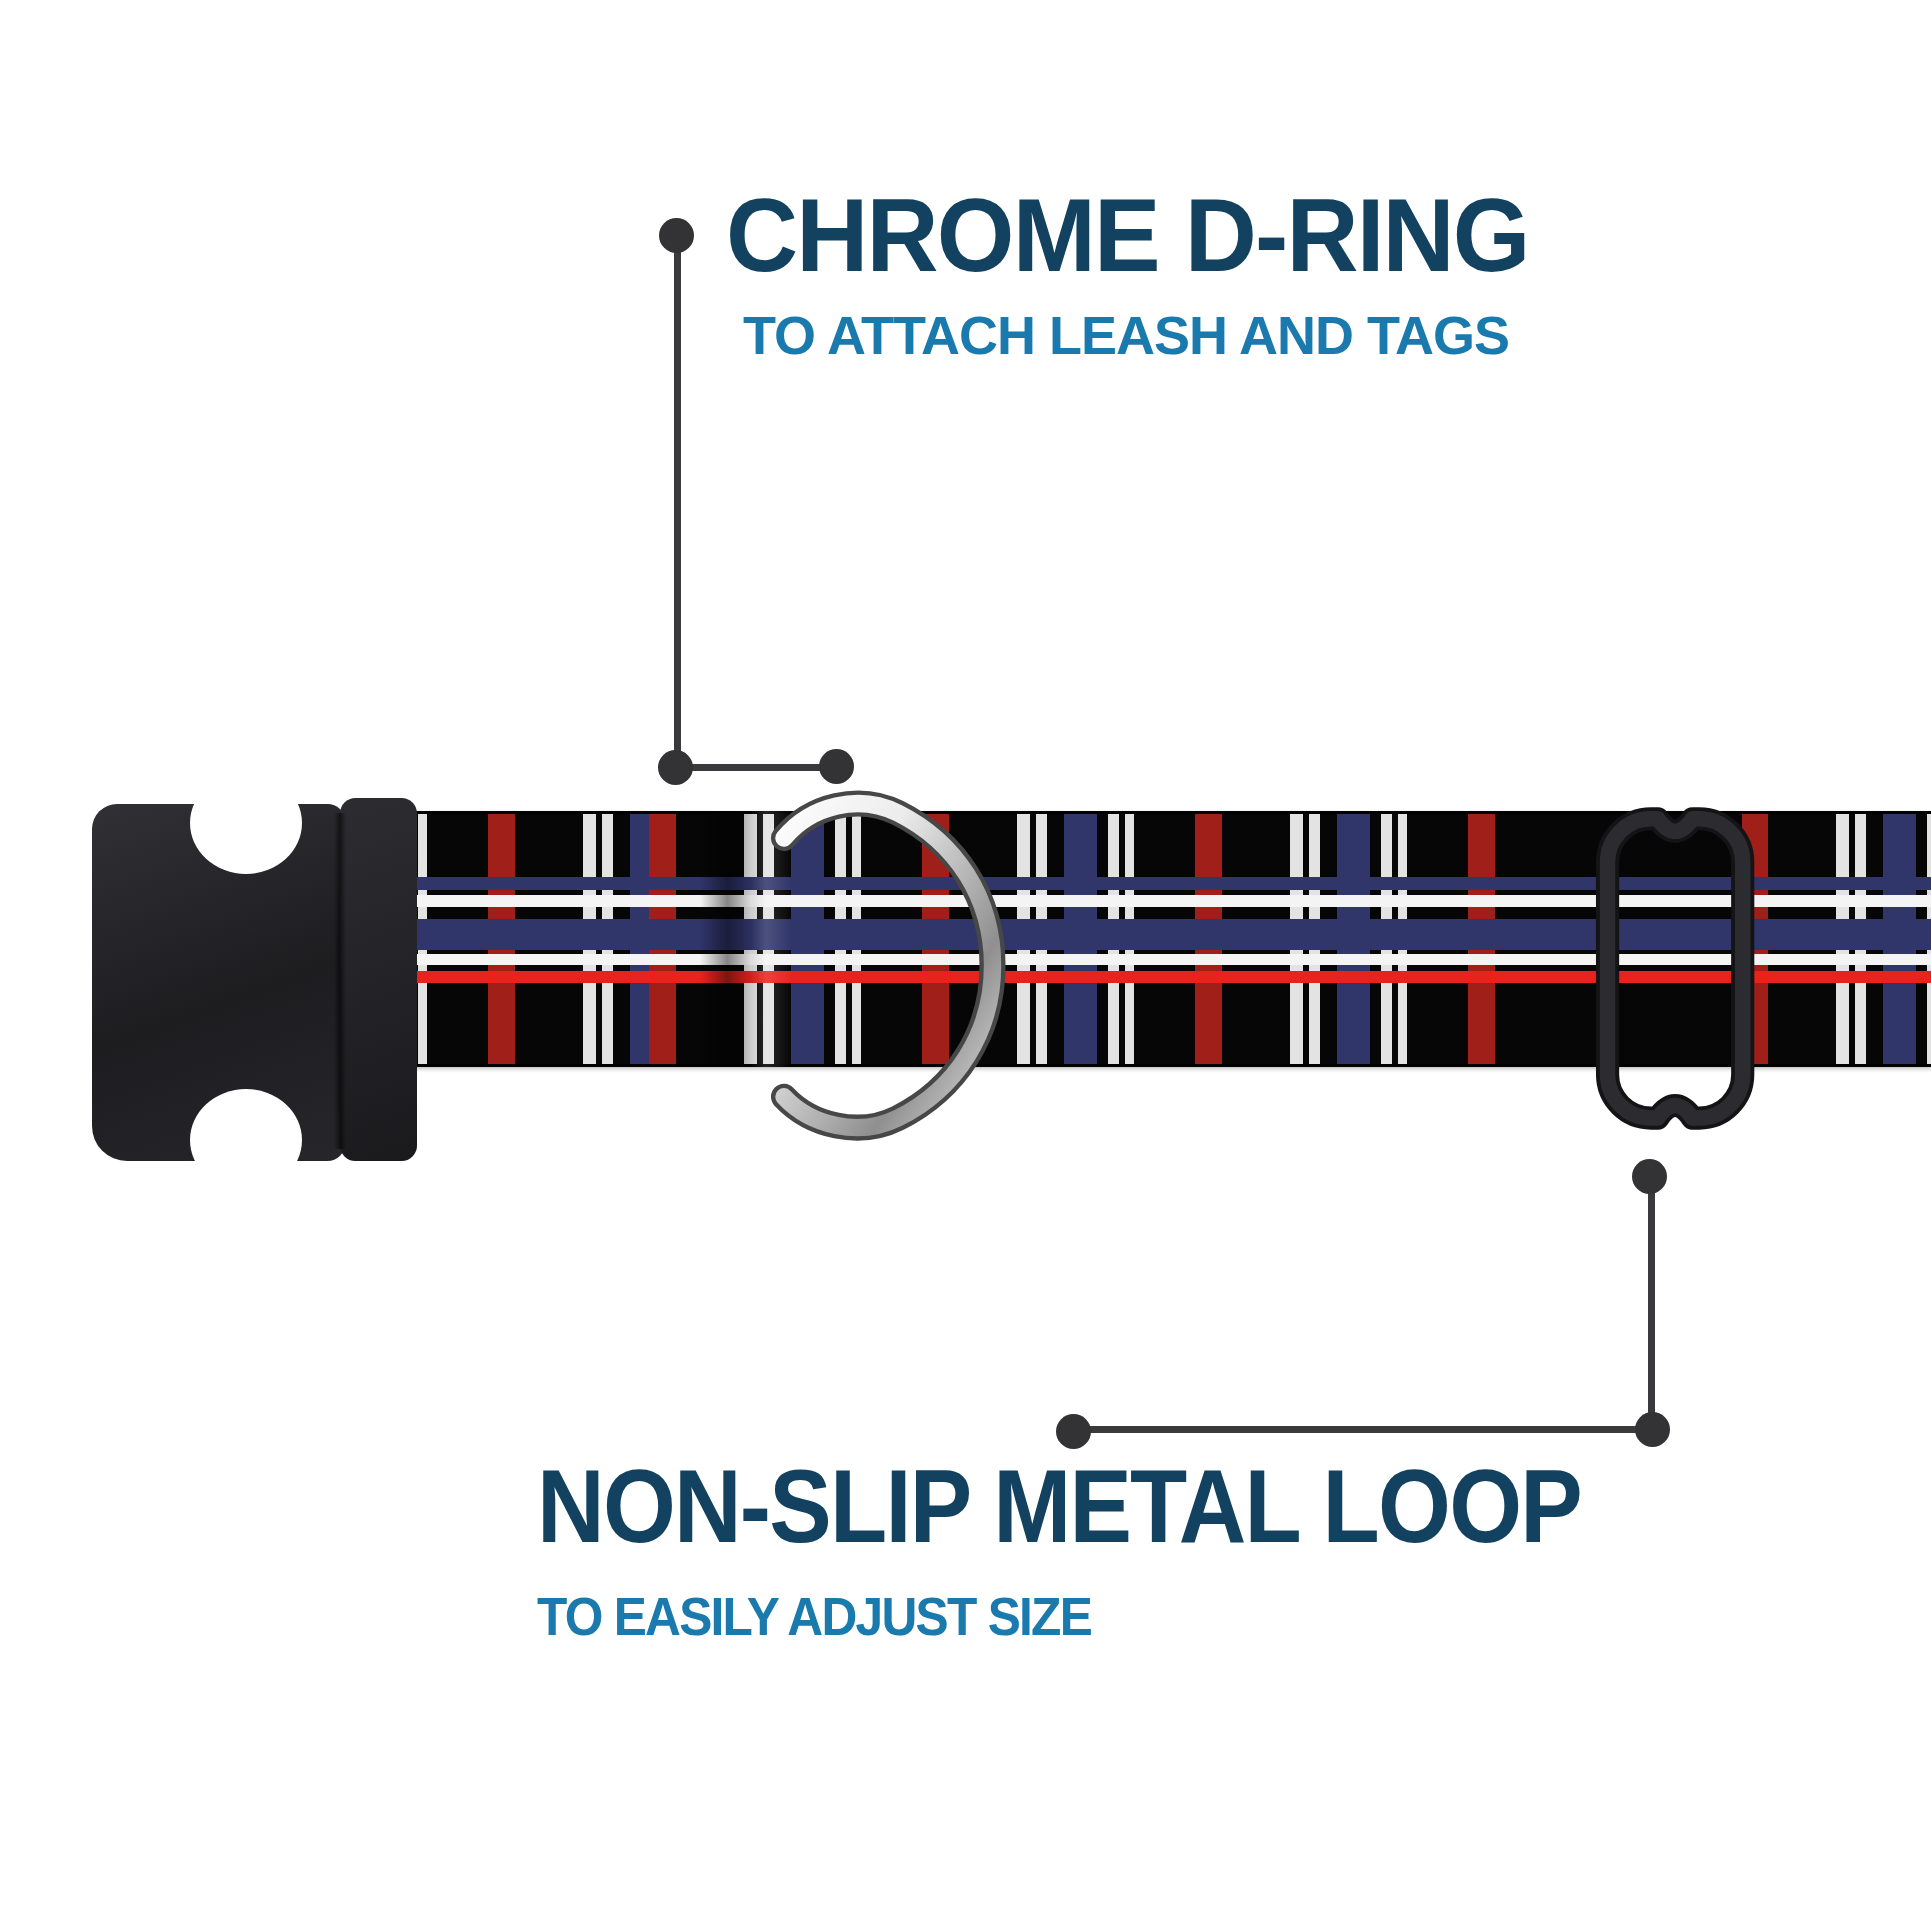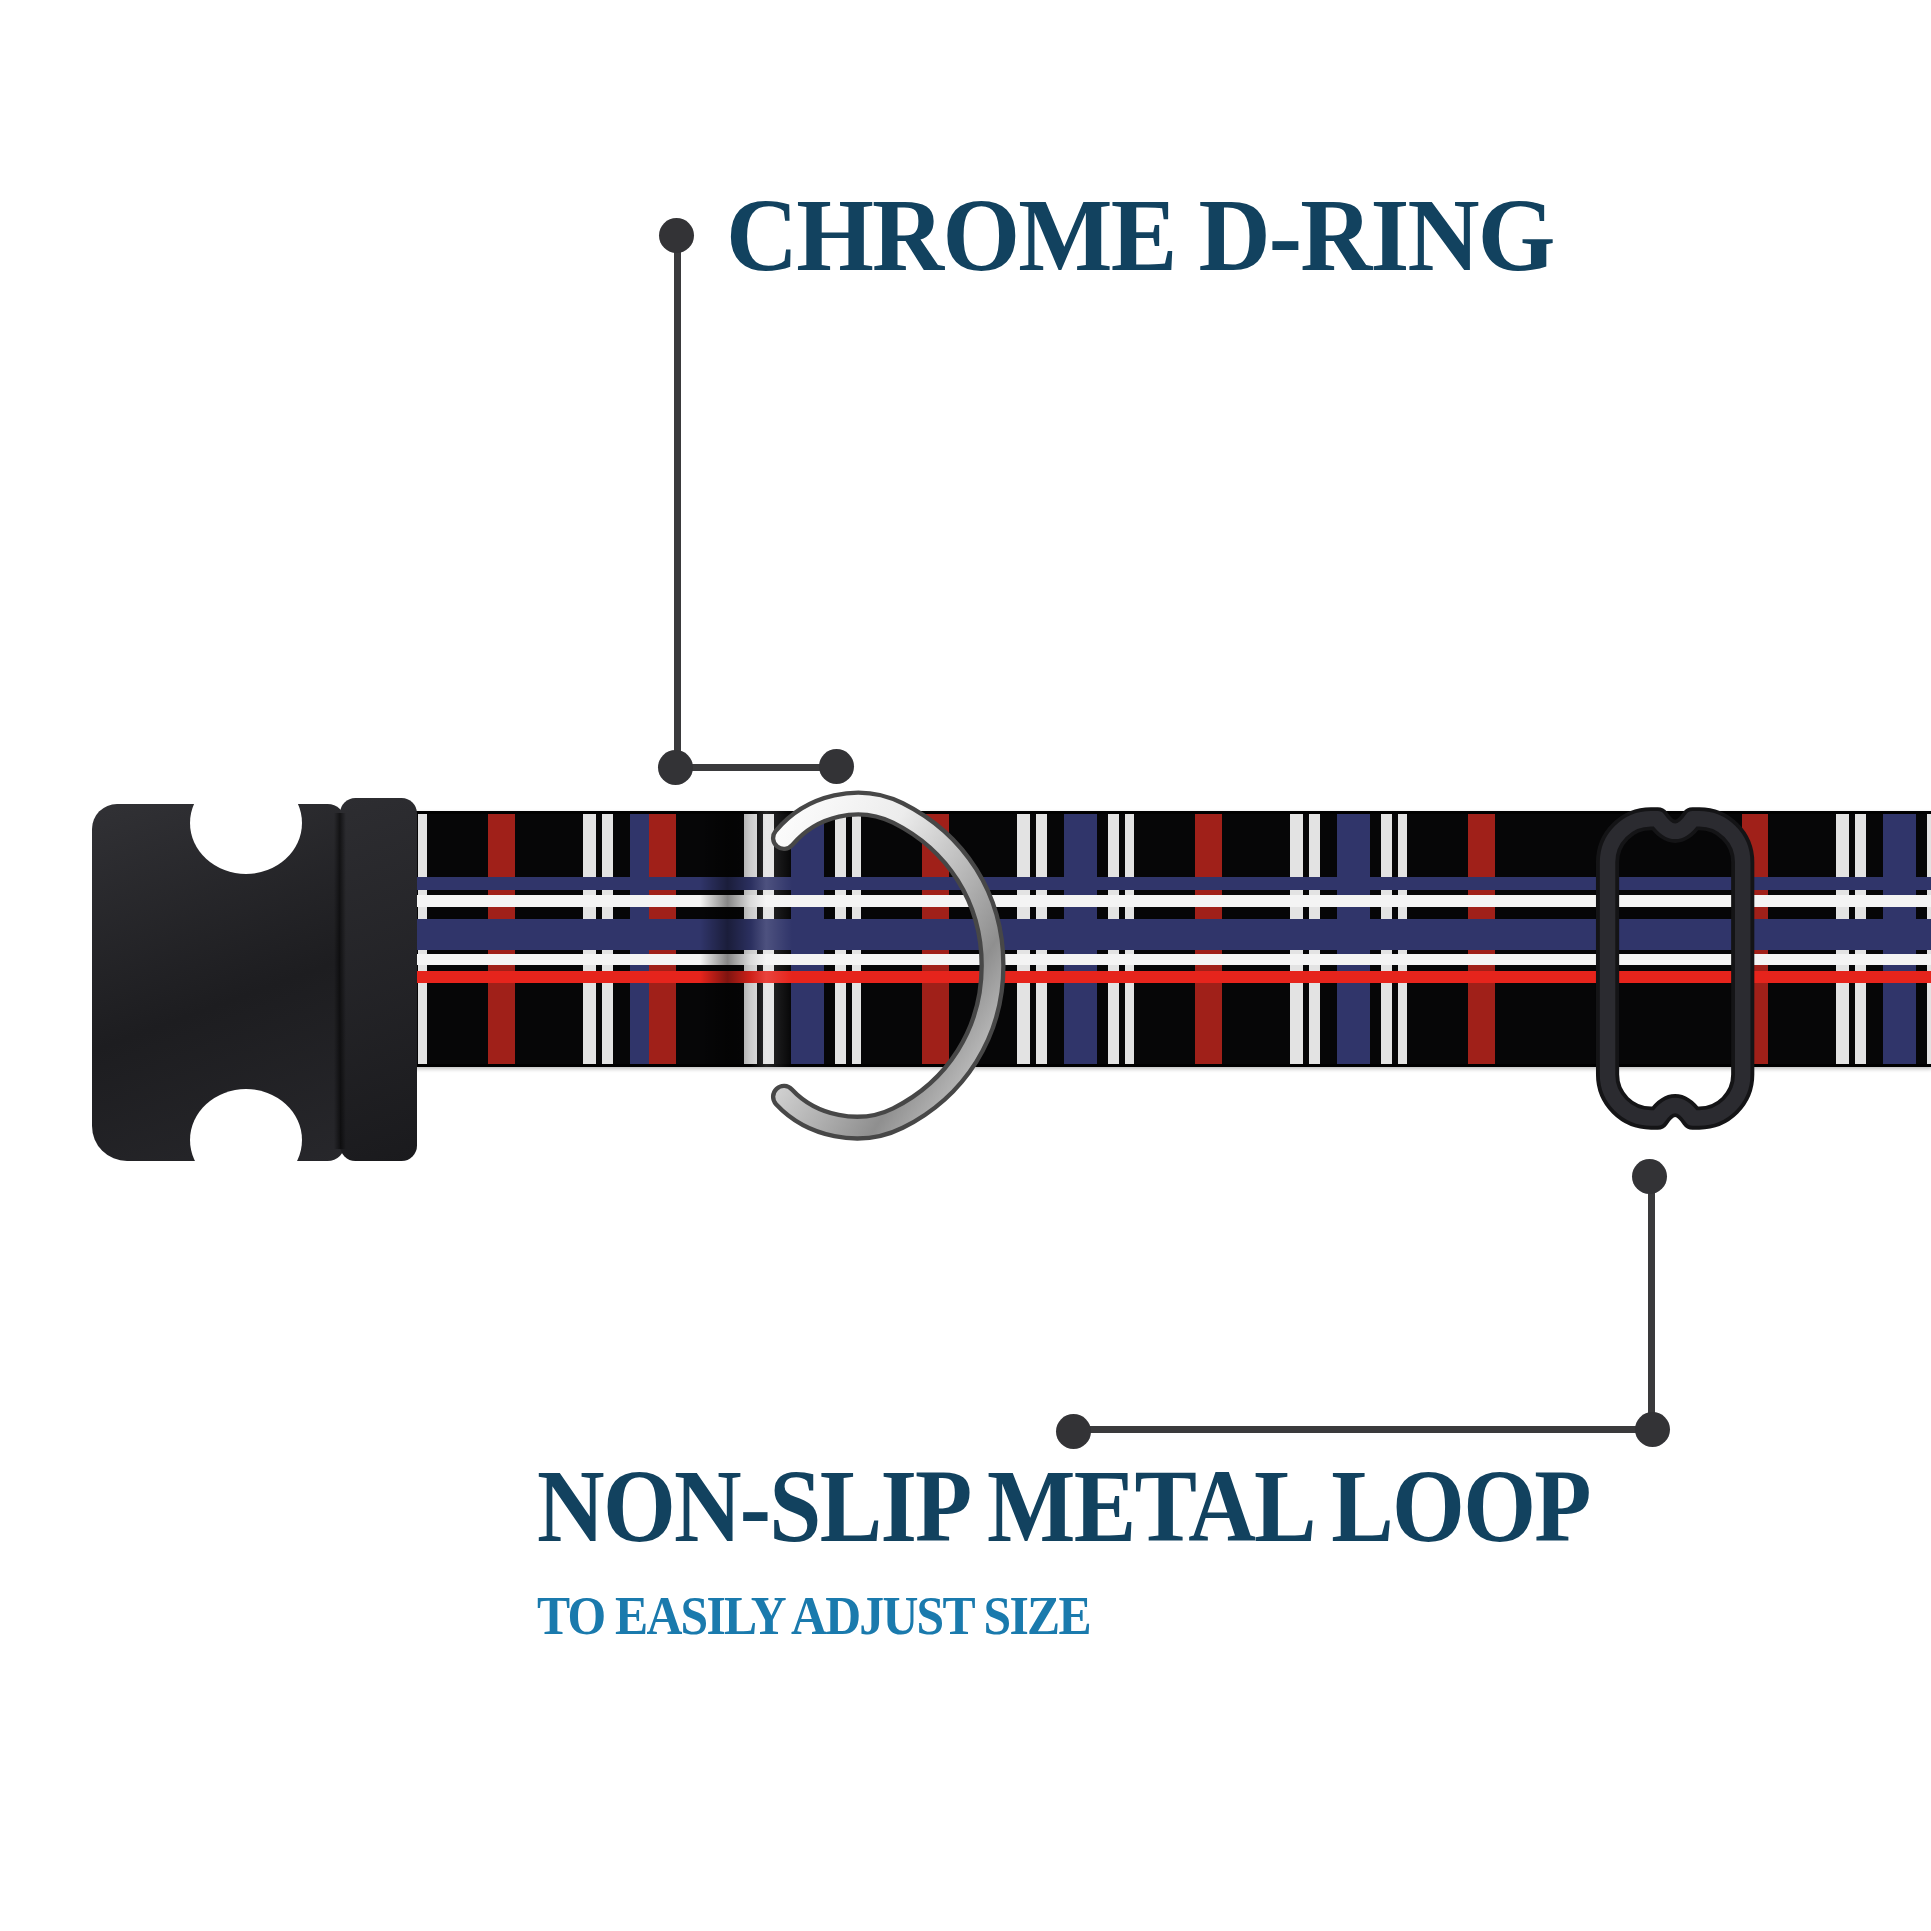--- a/index.html
+++ b/index.html
@@ -1,18 +1,18 @@
 <!DOCTYPE html>
 <html><head>
 <meta charset="utf-8">
 <style>
   html,body{margin:0;padding:0;background:#ffffff;}
   .stage{
     position:relative;width:1931px;height:1931px;background:#ffffff;overflow:hidden;
-    font-family:Liberation Serif, serif;
+    font-family:Liberation Sans, sans-serif;
   }
   
   .co-line{position:absolute;background:#3a3a3c;}
   .co-line.v{width:6.8px;}
   .co-line.h{height:6.8px;}
   .co-dot{position:absolute;width:35px;height:35px;border-radius:50%;background:#333336;}
   
   .callout-title{
     position:absolute;color:#12425f;font-weight:bold;font-size:104px;line-height:1;
     letter-spacing:-1.9px;white-space:nowrap;transform-origin:left top;
@@ -135,20 +135,21 @@
   <div class="buckle-notch bot"></div>
   <div class="buckle-col"></div>
   <div class="buckle-crease"></div>
 
   <div class="co-line v" style="left:674px;top:236px;height:532px"></div>
   <div class="co-line h" style="left:676px;top:764px;width:160px"></div>
   <div class="co-dot" style="left:659px;top:218px"></div>
   <div class="co-dot" style="left:658px;top:750px"></div>
   <div class="co-dot" style="left:819px;top:749px"></div>
   <div class="callout-title" id="dring-title">CHROME D-RING</div>
+  <div class="callout-sub" id="dring-sub">TO ATTACH LEASH AND TAGS</div>
 
   <div class="co-line v" style="left:1648px;top:1176px;height:253px"></div>
   <div class="co-line h" style="left:1074px;top:1426px;width:578px"></div>
   <div class="co-dot" style="left:1632px;top:1159px"></div>
   <div class="co-dot" style="left:1635px;top:1412px"></div>
   <div class="co-dot" style="left:1056px;top:1414px"></div>
   <div class="callout-title" id="loop-title">NON-SLIP METAL LOOP</div>
   <div class="callout-sub" id="loop-sub">TO EASILY ADJUST SIZE</div>
 
 </div>

